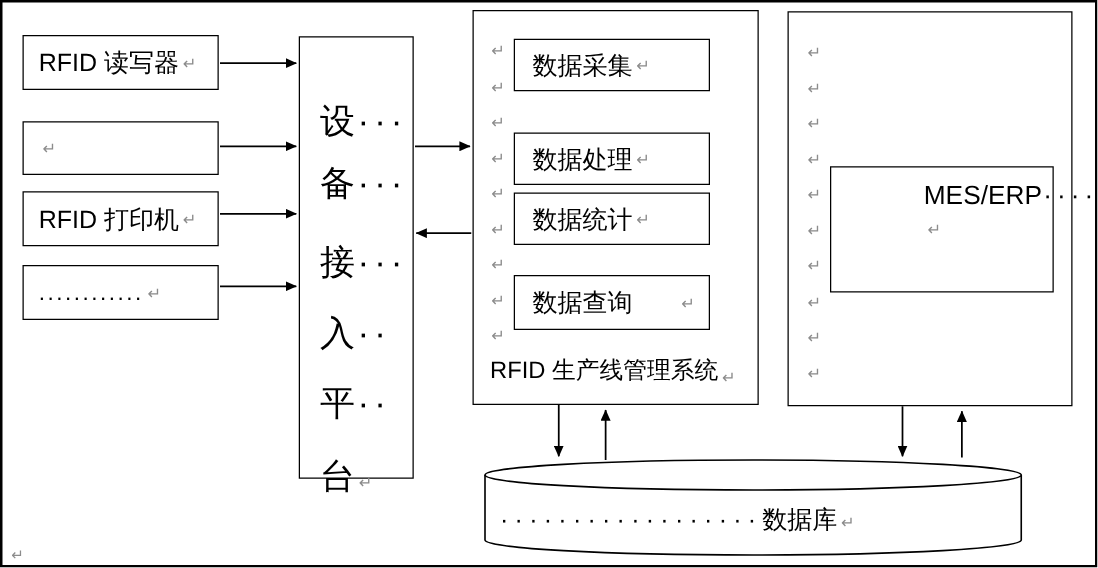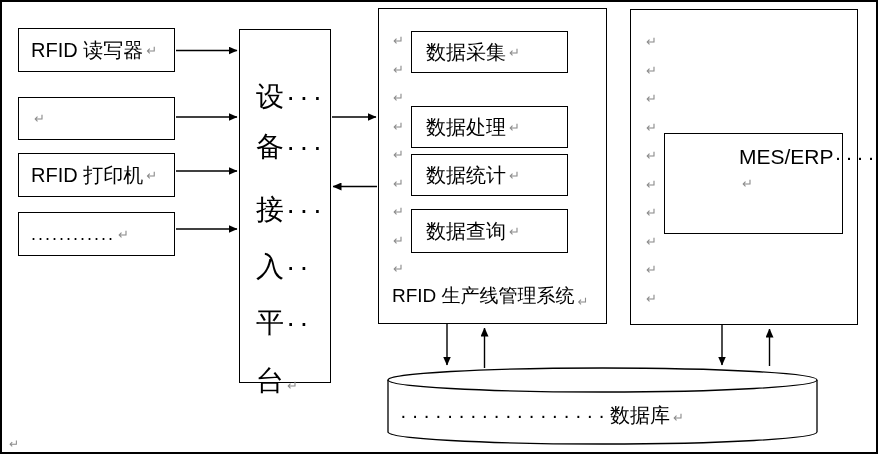--- a/index.html
+++ b/index.html
@@ -95,21 +95,21 @@
       <span class="ret">↵</span>
     </div>
     <div class="box module" style="top:80px;margin-top:17px;">
       <span>数据处理</span>
       <span class="ret">↵</span>
     </div>
     <div class="box module" style="top:145px;align-items:center;">
       <span>数据统计</span>
       <span class="ret">↵</span>
     </div>
-    <div class="box module" style="top:200px;height:44px;">
+    <div class="box module" style="top:211px;height:44px;gap:36px;">
       <span>数据查询</span>
       <span class="ret">↵</span>
     </div>
     <div class="sys-label">
       <span>RFID 生产线管理系统</span>
       <span class="ret">↵</span>
     </div>
   </div>
 
   <div class="box bigbox rightbox">

